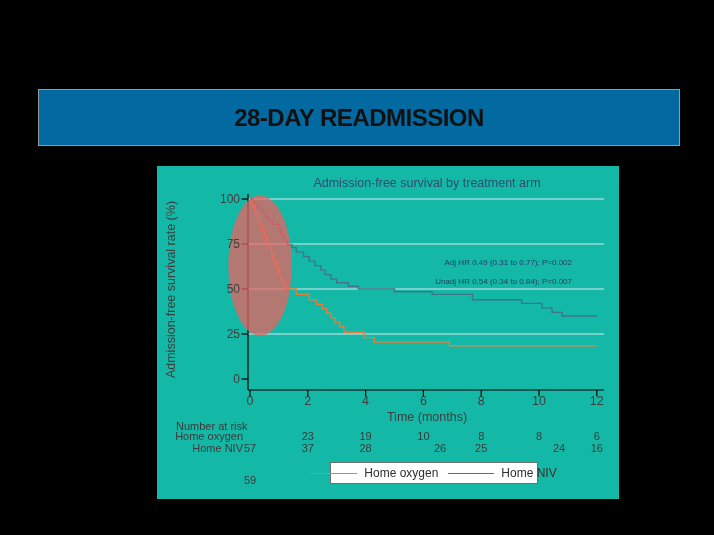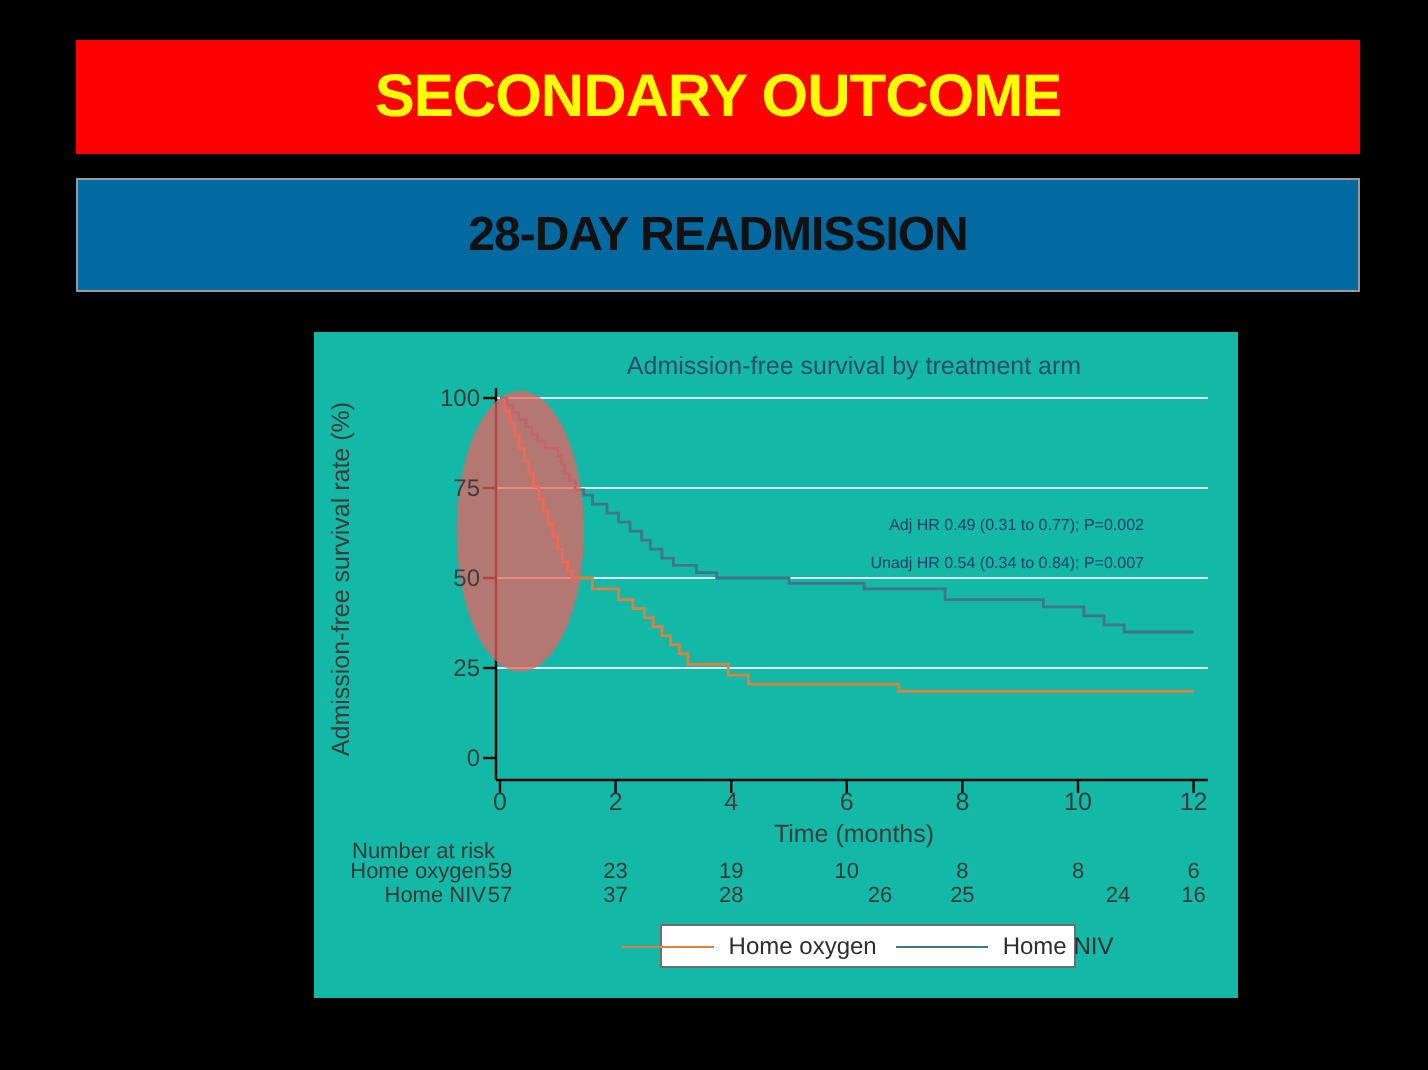--- a/index.html
+++ b/index.html
@@ -36,23 +36,20 @@
   .legend-entry{display:flex;align-items:center;gap:7px;}
   .legend-line{width:46px;height:0;border-top:1.6px solid;}
   .legend-label{font-size:12px;color:#2e2e2e;white-space:nowrap;}
   .citation{position:absolute;right:23px;top:502px;color:#ffffff;font-size:14px;}
 </style>
 </head>
 <body>
 
 <div class="slide">
 
-  <div class="banner banner-red">
-    <span>SECONDARY OUTCOME</span>
-  </div>
 
   <div class="banner banner-white">
     <span>28-DAY READMISSION</span>
   </div>
 
   <div class="chart-panel">
     <svg id="km-svg" width="462" height="333" viewBox="0 0 462 333">
         <line x1="91" x2="447" y1="168" y2="168" stroke="#dfe9ee" stroke-width="1"></line>
         <line x1="91" x2="447" y1="123" y2="123" stroke="#dfe9ee" stroke-width="1"></line>
         <line x1="91" x2="447" y1="78" y2="78" stroke="#dfe9ee" stroke-width="1"></line>
@@ -93,21 +90,21 @@
         <div class="x-tick" style="left: 382px;">10</div>
         <div class="x-tick" style="left: 439.8px;">12</div>
       </div>
     <div class="x-axis-label">Time (months)</div>
     <div class="annot annot1">Adj HR 0.49 (0.31 to 0.77); P=0.002</div>
     <div class="annot annot2">Unadj HR 0.54 (0.34 to 0.84); P=0.007</div>
     <div class="risk-header">Number at risk</div>
     <div id="risk-rows">
         <div class="risk-row" style="top: 264px;">
           <span class="risk-label">Home oxygen</span>
-          <span class="risk-count" style="left: 93px;">59</span>
+          <span class="risk-count" style="left: 93px; margin-top: 44px;">59</span>
           <span class="risk-count" style="left: 150.8px;">23</span>
           <span class="risk-count" style="left: 208.6px;">19</span>
           <span class="risk-count" style="left: 266.4px;">10</span>
           <span class="risk-count" style="left: 324.2px;">8</span>
           <span class="risk-count" style="left: 382px;">8</span>
           <span class="risk-count" style="left: 439.8px;">6</span>
         </div>
         <div class="risk-row" style="top: 276px;">
           <span class="risk-label">Home NIV</span>
           <span class="risk-count" style="left: 93px;">57</span>

